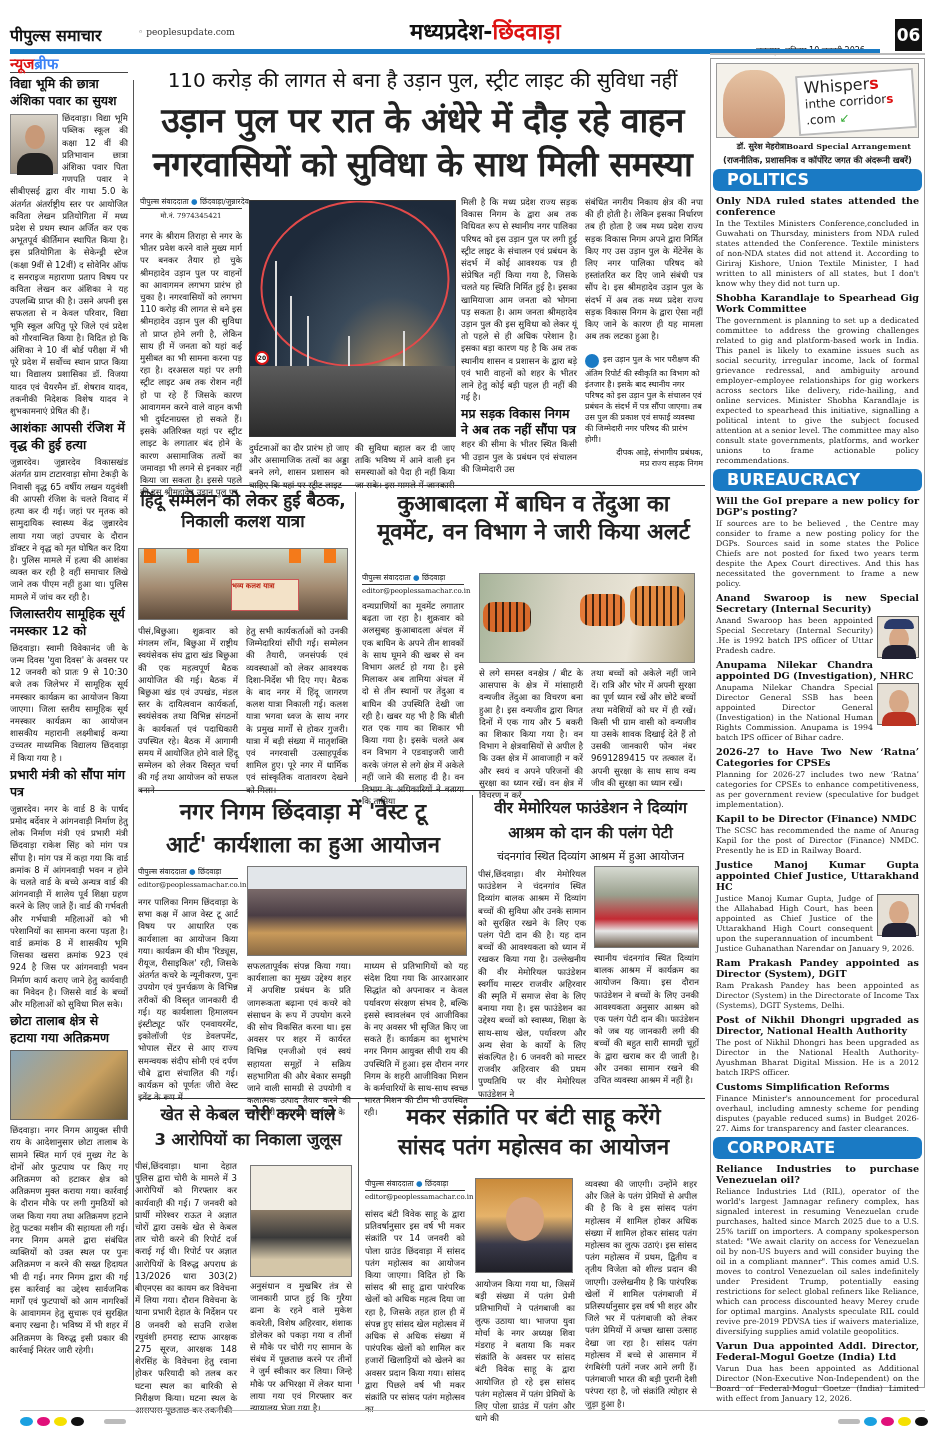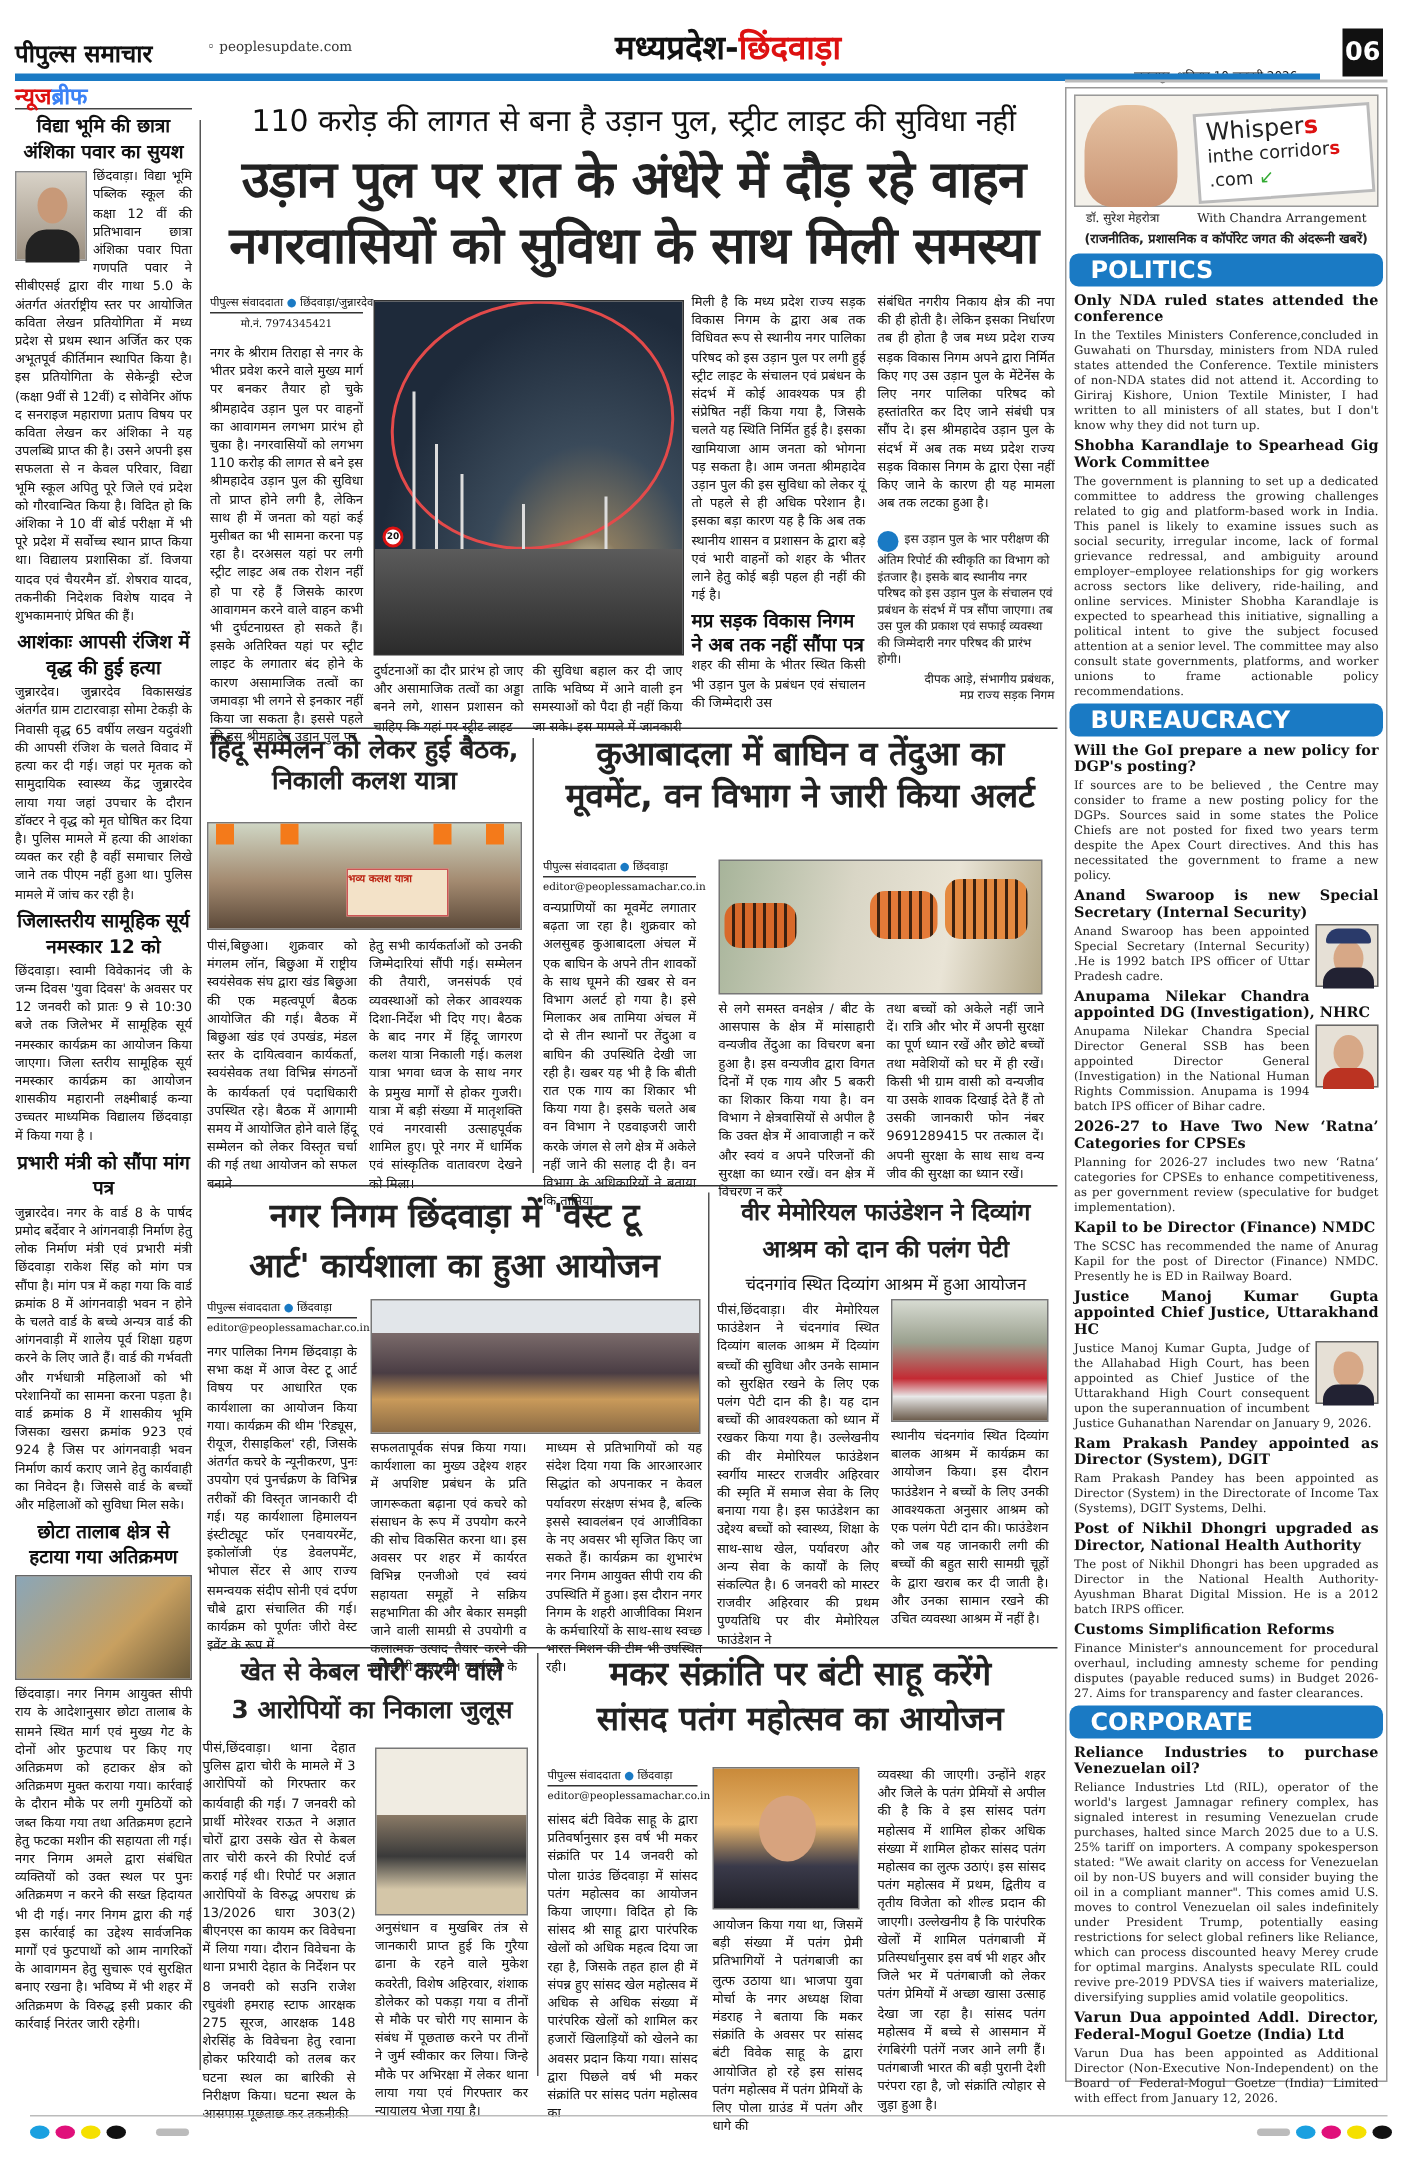--- a/index.html
+++ b/index.html
@@ -12,21 +12,21 @@
 .section-title .red{color:#d11}
 .dateline{left:756px;top:44px;font-size:8px;color:#111}
 .pagenum{left:895px;top:19px;width:27px;height:32px;background:#111;color:#fff;font-size:17px;font-weight:bold;text-align:center;line-height:32px}
 .blueline{top:49px;left:10px;width:870px;height:5px;background:#1a7ac4}
 .greyline{top:53px;left:710px;width:215px;height:2px;background:#bbb}
 
 
 .leftcol{left:10px;top:58px;width:118px;height:1330px;font-size:8.6px;line-height:12.2px;text-align:justify}
 .brief-head{font-size:15px;font-weight:bold;color:#d11;font-family:"DejaVu Serif",serif;border-bottom:1px solid #444;padding-bottom:2px;margin-bottom:2px}
 .brief-head .b{color:#3b82f6}
-.lhead{font-size:12.5px;line-height:17px;font-weight:bold;margin:2px 0 3px;text-align:center}
+.lhead{font-size:12.5px;line-height:17px;font-weight:bold;margin:2px 0 3px;text-align:left}
 .portrait{float:left;width:48px;height:60px;margin:2px 4px 2px 0;background:linear-gradient(#d8d2c7,#9b8f80);position:relative;border:1px solid #888}
 .portrait::before{content:"";position:absolute;left:14px;top:10px;width:20px;height:24px;border-radius:50%;background:#c89978}
 .portrait::after{content:"";position:absolute;left:6px;top:38px;width:36px;height:22px;border-radius:14px 14px 0 0;background:#222}
 .photo-small{width:118px;height:70px;background:linear-gradient(135deg,#8aa6b8,#c8a060 60%,#6b5a3a);border:1px solid #666;margin:4px 0}
 .vrule{background:#555;width:1px}
 
 
 .kicker{left:145px;top:66px;width:555px;text-align:center;font-size:20px;color:#111}
 .headline{left:140px;top:98px;width:565px;text-align:center;font-size:34px;line-height:44px;font-weight:bold;color:#222;letter-spacing:-0.5px}
 .byline{font-size:7.5px;border-bottom:1px solid #333;padding-bottom:2px;white-space:nowrap}
@@ -49,21 +49,21 @@
 .photo{border:1px solid #777;overflow:hidden;position:absolute}
 
 
 .rightcol{left:710px;top:58px;width:215px;height:1330px;border:1px solid #999;font-family:"DejaVu Serif",serif;font-size:7.8px;line-height:10px;color:#222;text-align:justify;padding:0 5px}
 .whisper{height:75px;margin-top:4px;border:1px solid #999;position:relative;background:#f4f1ea}
 .whisper .face{position:absolute;left:6px;top:6px;width:62px;height:68px;border-radius:45% 45% 30% 30%;background:linear-gradient(#e6c3a3,#c99373)}
 .whisper .board{position:absolute;left:80px;top:8px;width:118px;height:60px;background:#fff;border:2px solid #bbb;transform:rotate(-4deg);font-family:"DejaVu Sans",sans-serif;color:#222;padding:3px 6px;line-height:16px}
 .whisper .w1{font-size:16px}
 .whisper .w2{font-size:12px}
 .whisper .s{color:#d11;font-weight:bold}
-.captions{display:flex;justify-content:space-between;font-size:8px;font-weight:normal;margin-top:3px;padding:0 8px}
+.captions{display:flex;justify-content:flex-end;font-size:8px;font-weight:bold;margin-top:3px;padding:0 8px}
 .tagline{text-align:center;font-size:8.5px;font-weight:bold;margin:4px 0 4px;font-family:"DejaVu Sans",sans-serif}
 .band{background:#1a7ac4;color:#fff;font-family:"DejaVu Sans",sans-serif;font-weight:bold;font-size:16px;height:22px;line-height:22px;padding-left:14px;border-radius:6px;margin:3px -3px 4px}
 .rh{font-weight:bold;font-size:9.6px;line-height:11px;margin-top:3px;margin-bottom:2px;color:#111}
 .rp{margin-bottom:2px}
 .mug{float:right;width:42px;height:42px;margin:0 0 2px 4px;border:1px solid #666;position:relative;background:#e6e0d6}
 .mug::before{content:"";position:absolute;left:11px;top:6px;width:20px;height:24px;border-radius:50%;background:#d7a887}
 .mug::after{content:"";position:absolute;left:4px;top:28px;width:34px;height:14px;border-radius:10px 10px 0 0;background:#223}
 .mug.cap::before{top:10px}
 .cap-top{position:absolute;left:6px;top:2px;width:30px;height:10px;border-radius:10px 10px 2px 2px;background:#2a3a6a;z-index:2}
 .mug.red::after{background:#b32}
@@ -237,21 +237,21 @@
   <div class="whisper">
     <div class="face"></div>
     <div class="board">
       <div class="w1"><span>Whisper</span><span class="s">s</span></div>
       <div class="w2"><span>inthe corridor</span><span class="s">s</span></div>
       <div class="w2"><span>.com</span> <span style="color:#3a3">↙</span></div>
     </div>
   </div>
   <div class="captions">
     <span>डॉ. सुरेश मेहरोत्रा</span>
-    <span>With Chandra Arrangement</span>
+    <span>Board Special Arrangement</span>
   </div>
   <div class="tagline">(राजनीतिक, प्रशासनिक व कॉर्पोरेट जगत की अंदरूनी खबरें)</div>
   <div id="rsections">
       <div class="band">POLITICS</div>
       <div>
         <div class="rh">Only NDA ruled states attended the conference</div>
         <div class="rp"><span>In the Textiles Ministers Conference,concluded in Guwahati on Thursday, ministers from NDA ruled states attended the Conference. Textile ministers of non-NDA states did not attend it. According to Giriraj Kishore, Union Textile Minister, I had written to all ministers of all states, but I don't know why they did not turn up.</span></div>
       </div>
       <div>
         <div class="rh">Shobha Karandlaje to Spearhead Gig Work Committee</div>

